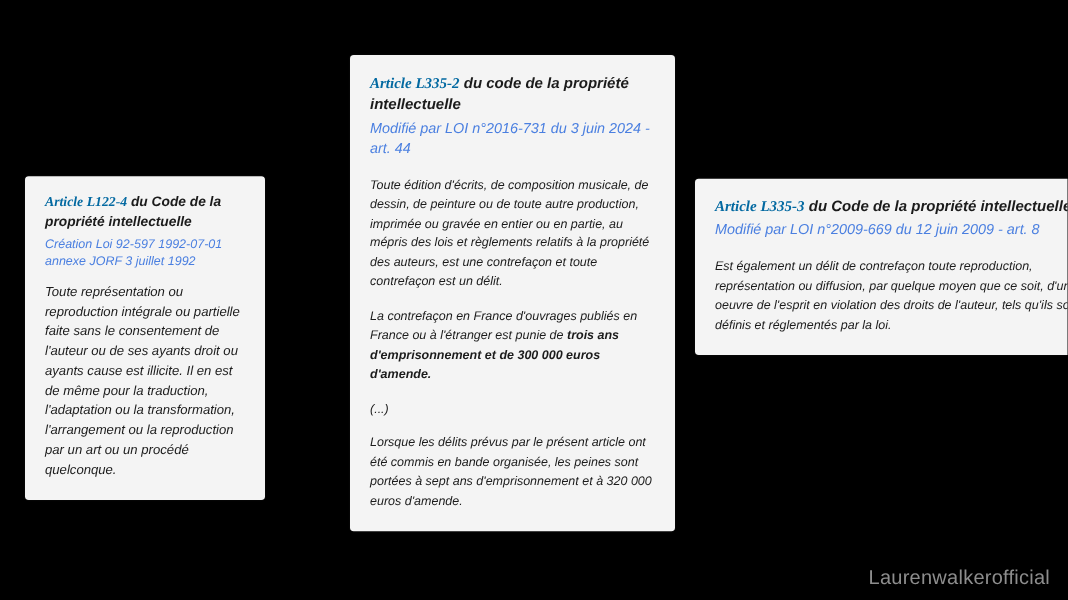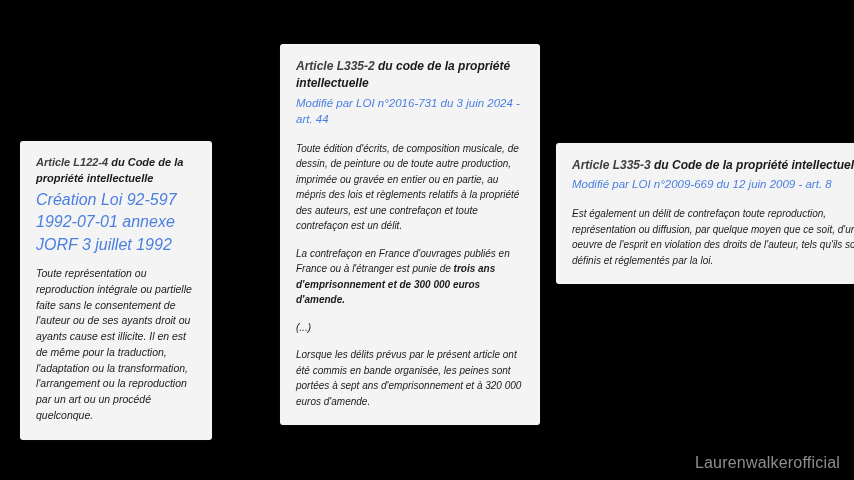--- a/index.html
+++ b/index.html
@@ -46,28 +46,29 @@
     width: 330px;
   }
   .art-head {
     font-size: 11px;
     font-weight: bold;
     font-style: italic;
     margin: 0 0 2px 0;
     color: #1b1b1b;
   }
   .art-head .ref {
-    color: #404040;
+    color: #0369a1;
+    font-family: Liberation Serif, serif;
   }
   .card-mid .art-head,
   .card-right .art-head {
     font-size: 12px;
   }
   .art-sub {
-    font-size: 16px;
+    font-size: 10px;
     font-style: italic;
     color: #4a7fe0;
     margin: 0 0 10px 0;
     line-height: 1.4;
   }
   .card-mid .art-sub,
   .card-right .art-sub {
     font-size: 11.5px;
     margin-bottom: 14px;
   }

